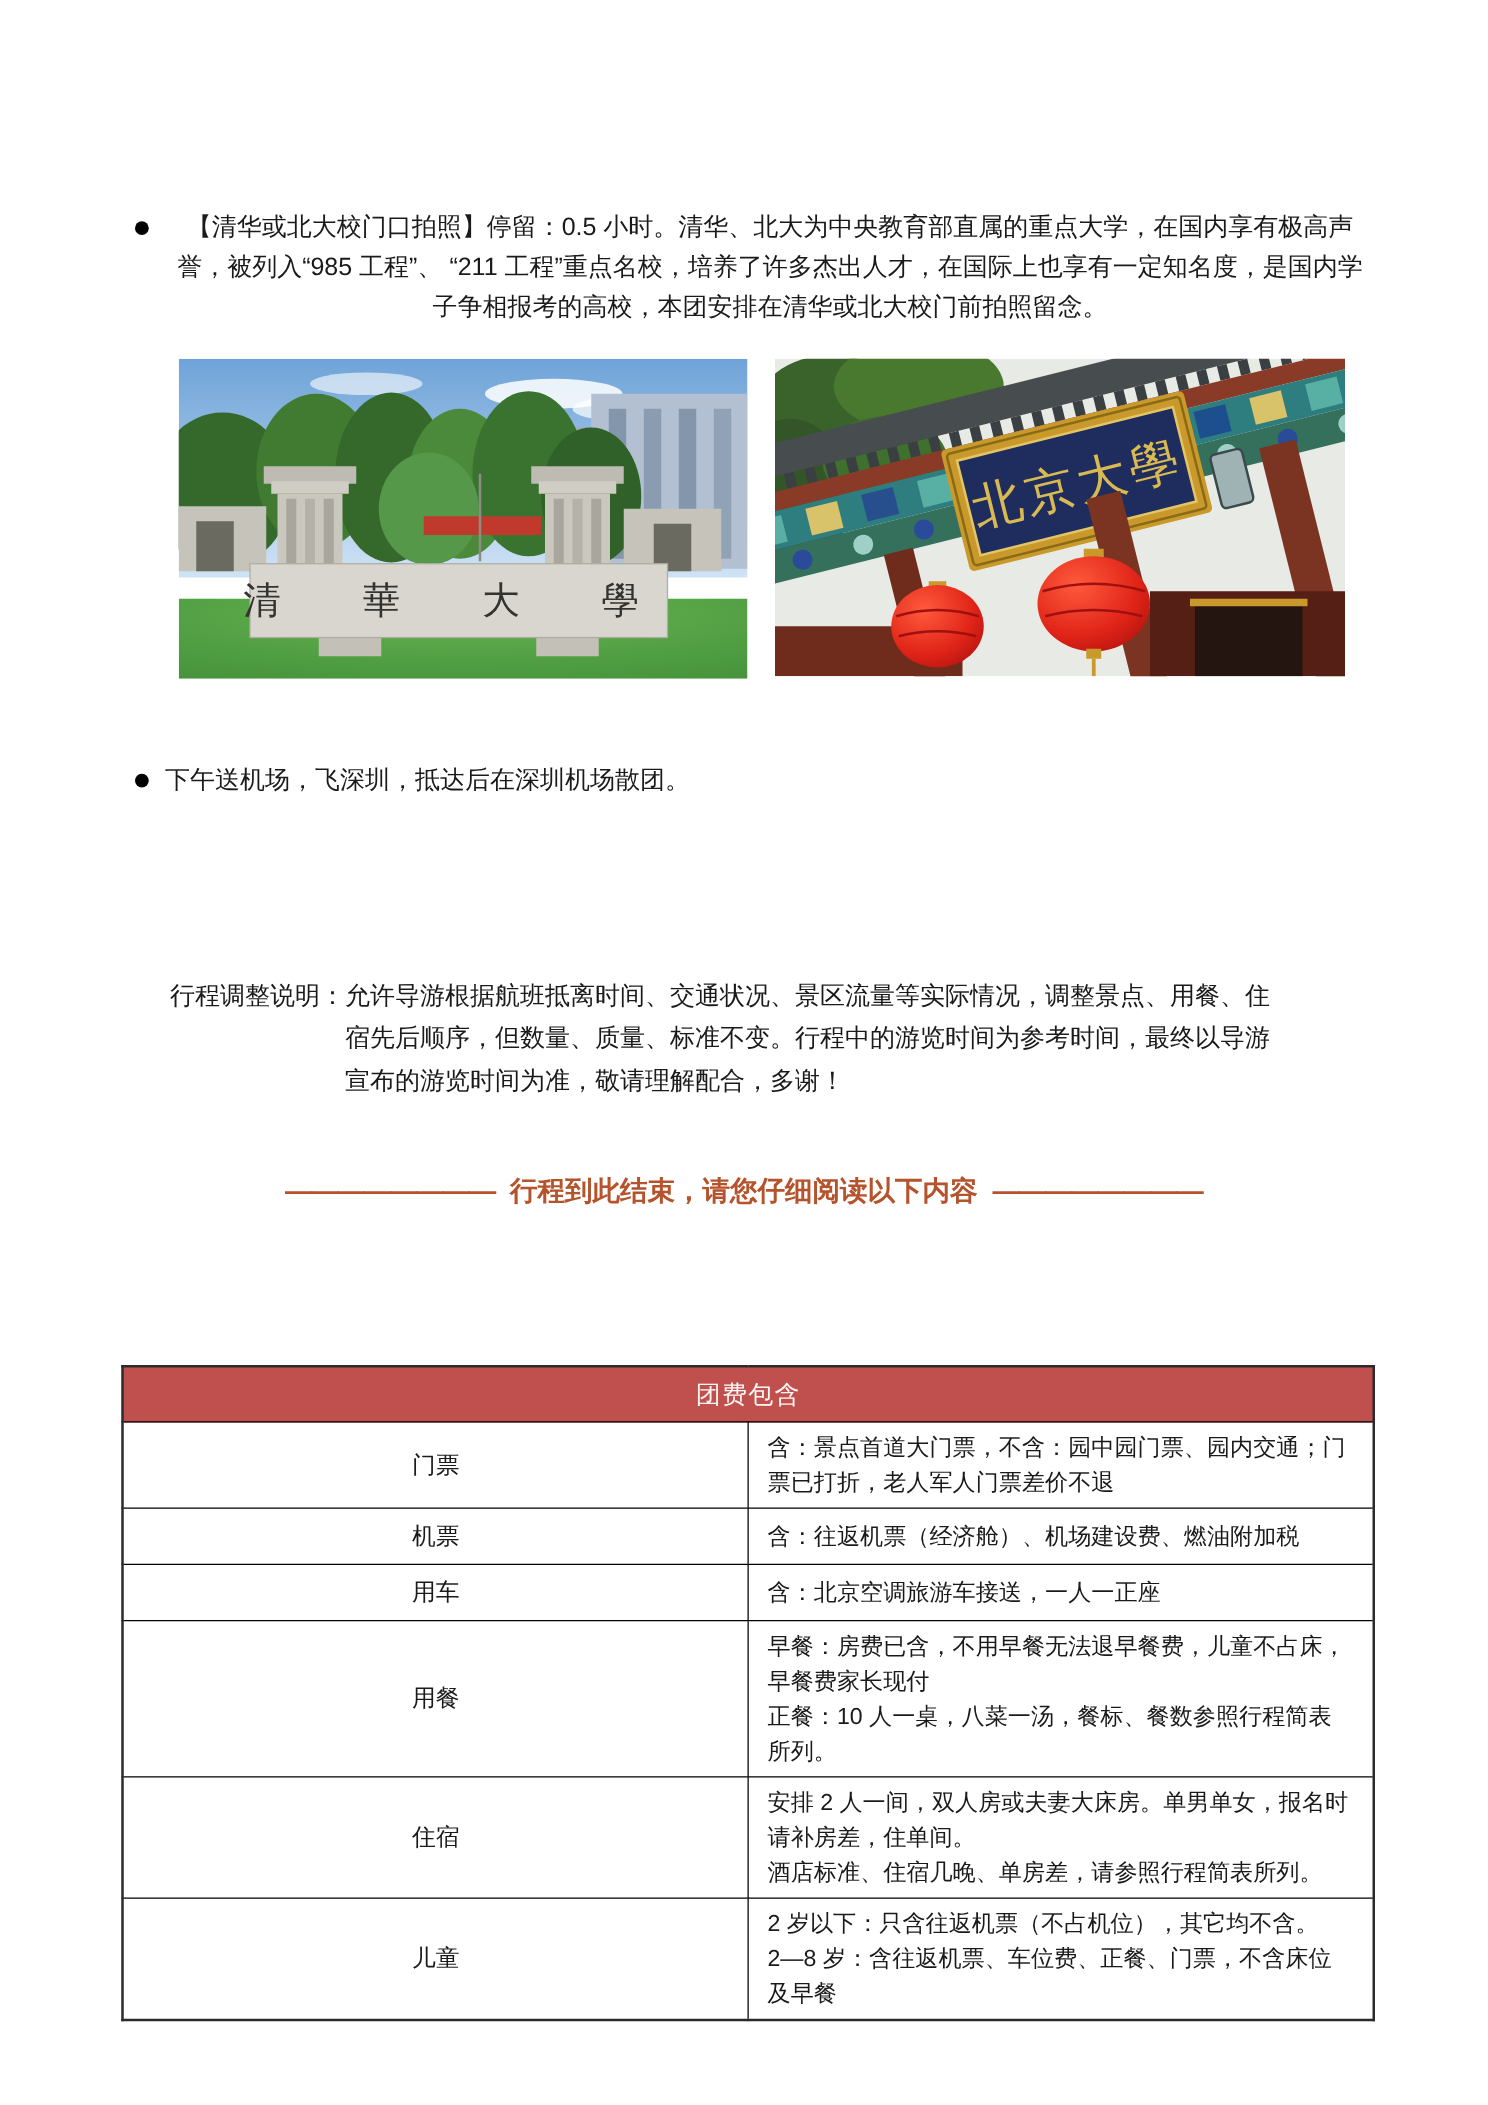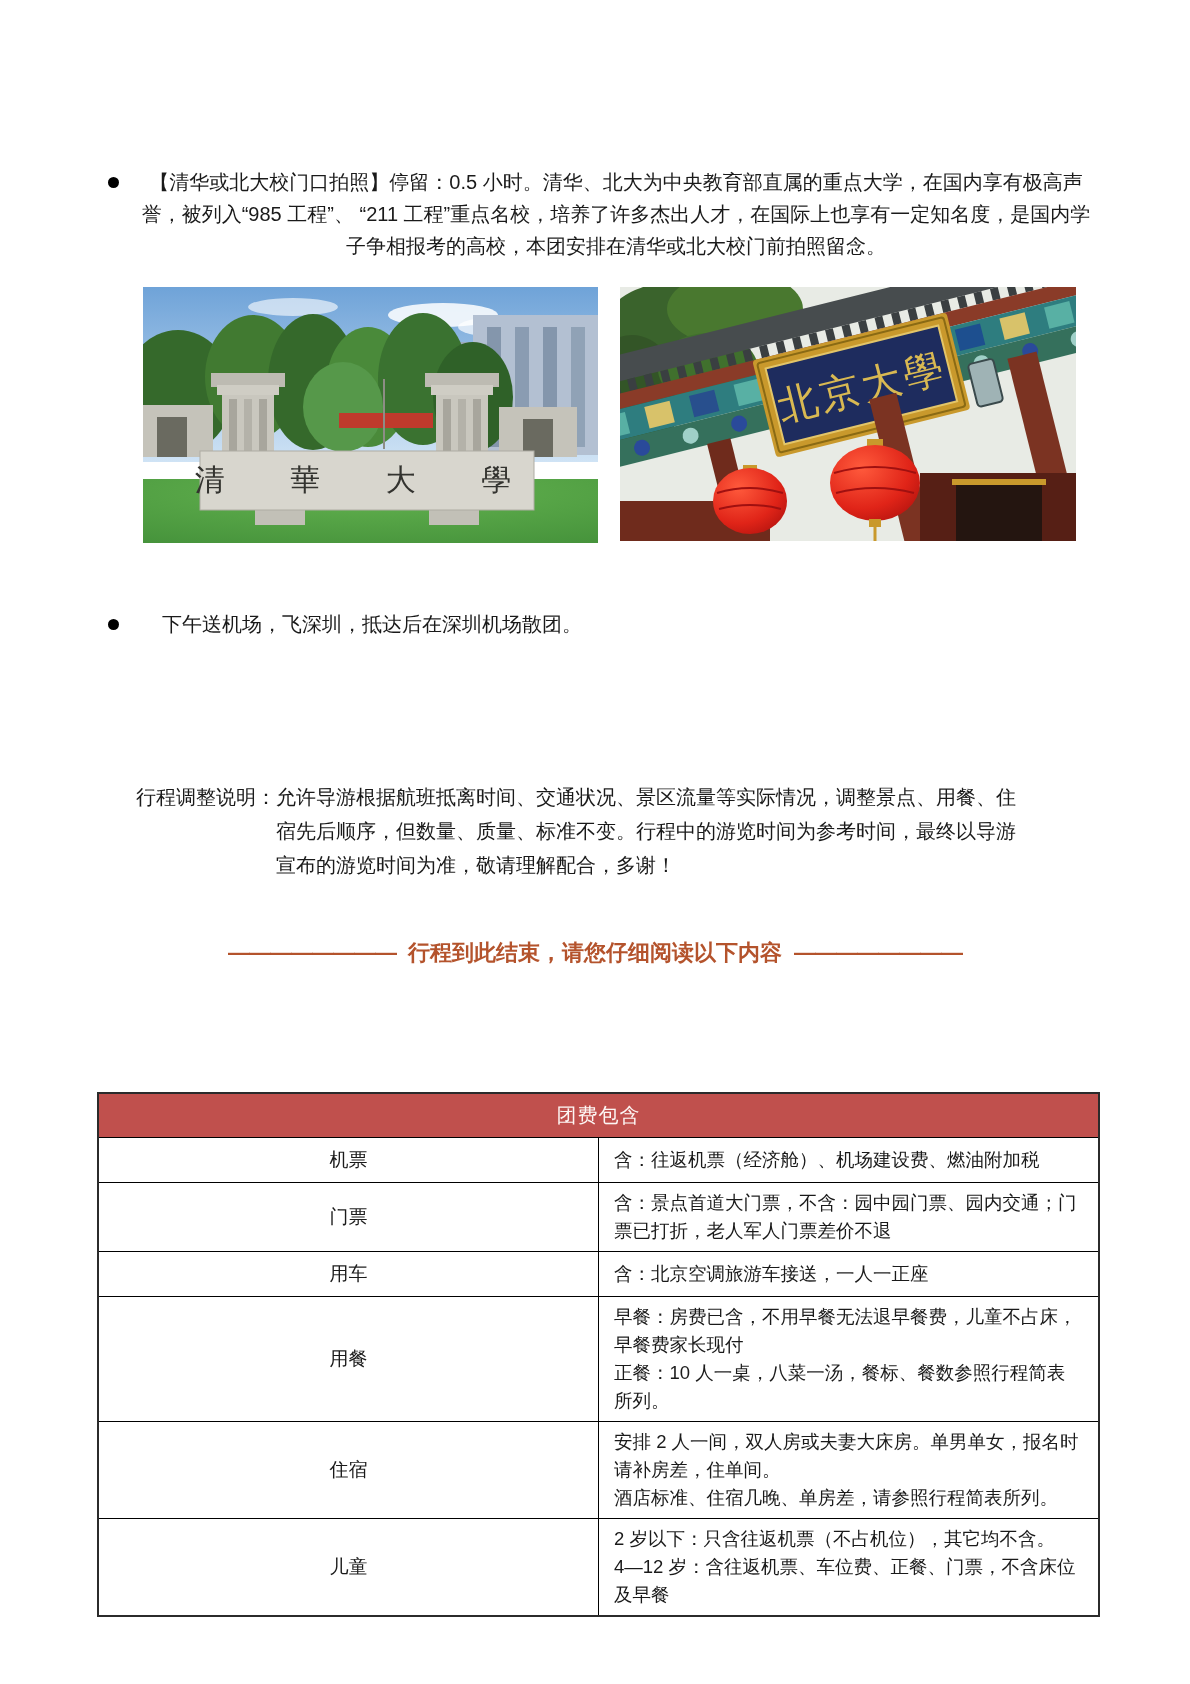--- a/index.html
+++ b/index.html
@@ -10,21 +10,21 @@
     background:#ffffff;
     font-family:"Liberation Sans",sans-serif;
     color:#1a1a1a;
     overflow:hidden;
   }
   
   .bullet-item{position:absolute;display:flex;align-items:flex-start;}
   .bullet-dot{flex:none;width:11px;height:11px;border-radius:50%;background:#000;margin-top:11px;margin-right:13px;}
   .bullet-text{font-size:20px;line-height:32px;text-align:center;}
   #bullet-1{left:108px;top:166px;width:992px;}
-  #bullet-2{left:108px;top:608px;width:992px;gap:30px;}
+  #bullet-2{left:108px;top:608px;width:992px;}
 
   
   .photo{position:absolute;top:287px;display:block;}
   #photo-tsinghua{left:143px;}
   #photo-pku{left:620px;}
   .photo svg{display:block;}
 
   
   .note{position:absolute;left:136px;top:732px;display:flex;font-size:20px;line-height:34px;margin-top:48px;}
   .note-label{white-space:nowrap;}
@@ -226,29 +226,29 @@
   </div>
 
   <table class="fee-table">
     <thead>
       <tr>
         <th colspan="2">团费包含</th>
       </tr>
     </thead>
     <tbody>
       <tr class="r-single">
+        <td class="label">门票</td>
+        <td class="content">
+            <div>含：景点首道大门票，不含：园中园门票、园内交通；门票已打折，老人军人门票差价不退</div>
+          </td>
+      </tr>
+      <tr class="r-single">
         <td class="label">机票</td>
         <td class="content">
             <div>含：往返机票（经济舱）、机场建设费、燃油附加税</div>
-          </td>
-      </tr>
-      <tr class="r-single">
-        <td class="label">门票</td>
-        <td class="content">
-            <div>含：景点首道大门票，不含：园中园门票、园内交通；门票已打折，老人军人门票差价不退</div>
           </td>
       </tr>
       <tr class="r-single">
         <td class="label">用车</td>
         <td class="content">
             <div>含：北京空调旅游车接送，一人一正座</div>
           </td>
       </tr>
       <tr class="r-meal">
         <td class="label">用餐</td>
@@ -261,20 +261,20 @@
         <td class="label">住宿</td>
         <td class="content">
           <div>安排 2 人一间，双人房或夫妻大床房。单男单女，报名时请补房差，住单间。</div>
           <div>酒店标准、住宿几晚、单房差，请参照行程简表所列。</div>
         </td>
       </tr>
       <tr class="r-child">
         <td class="label">儿童</td>
         <td class="content">
           <div>2 岁以下：只含往返机票（不占机位），其它均不含。</div>
-          <div>4—12 岁：含往返机票、车位费、正餐、门票，不含床位及早餐</div>
+          <div>2—8 岁：含往返机票、车位费、正餐、门票，不含床位及早餐</div>
         </td>
       </tr>
 
     </tbody>
   </table>
 
 </div>
 
 </body></html>

